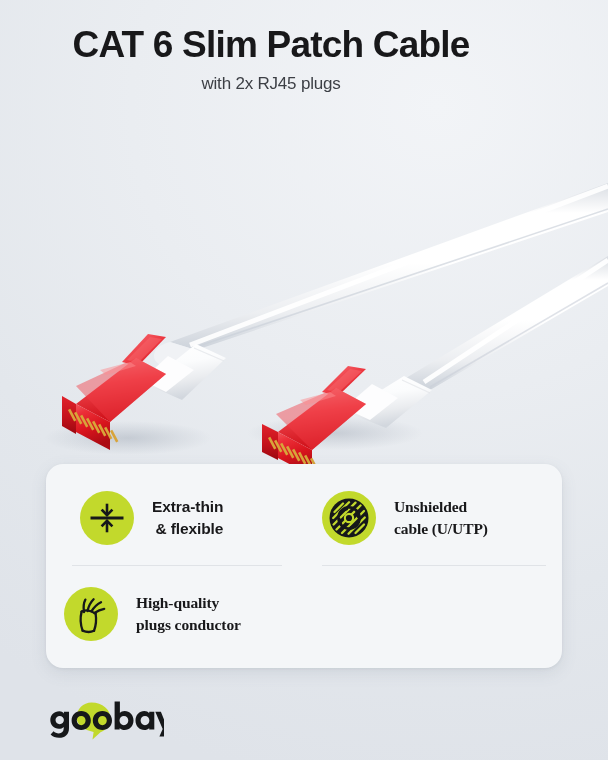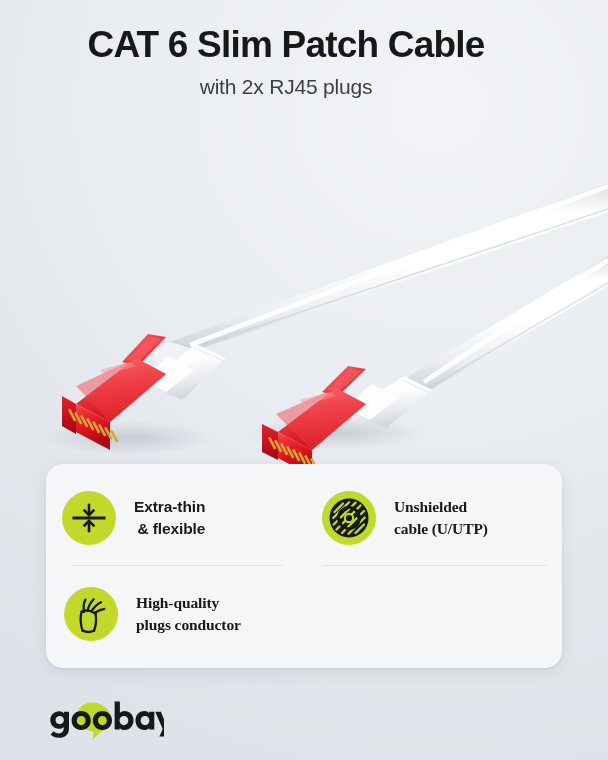--- a/index.html
+++ b/index.html
@@ -20,37 +20,37 @@
     height: 760px;
     overflow: hidden;
     background:
       radial-gradient(120% 90% at 72% 14%, #f2f4f7 0%, #eaedf1 42%, #e3e7ec 72%, #dfe3e9 100%);
   }
 
   
   .header {
     position: absolute;
     top: 0;
-    left: 15px;
+    left: 0;
     width: 542px;
     padding-top: 24px;
     text-align: center;
     z-index: 40;
   }
   .title {
     font-size: 37px;
     font-weight: 700;
     letter-spacing: -0.8px;
     color: #18181a;
     line-height: 1.12;
     margin: 0;
     white-space: nowrap;
   }
   .subtitle {
-    font-size: 21px;
+    font-size: 17px;
     font-weight: 400;
     color: #3c3f45;
     letter-spacing: -0.2px;
     line-height: 1.2;
     margin: 9px 0 0 0;
     white-space: nowrap;
   }
 
   
   .photo {
@@ -79,21 +79,21 @@
     flex-wrap: wrap;
     box-sizing: border-box;
     padding: 6px 0 6px 0;
   }
   .feature {
     width: 50%;
     height: 96px;
     display: flex;
     align-items: center;
     box-sizing: border-box;
-    padding-left: 16px;
+    padding-left: 34px;
     position: relative;
   }
   .feature.divider::after {
     content: "";
     position: absolute;
     left: 26px;
     right: 22px;
     bottom: 0;
     height: 1px;
     background: #e0e3e7;

